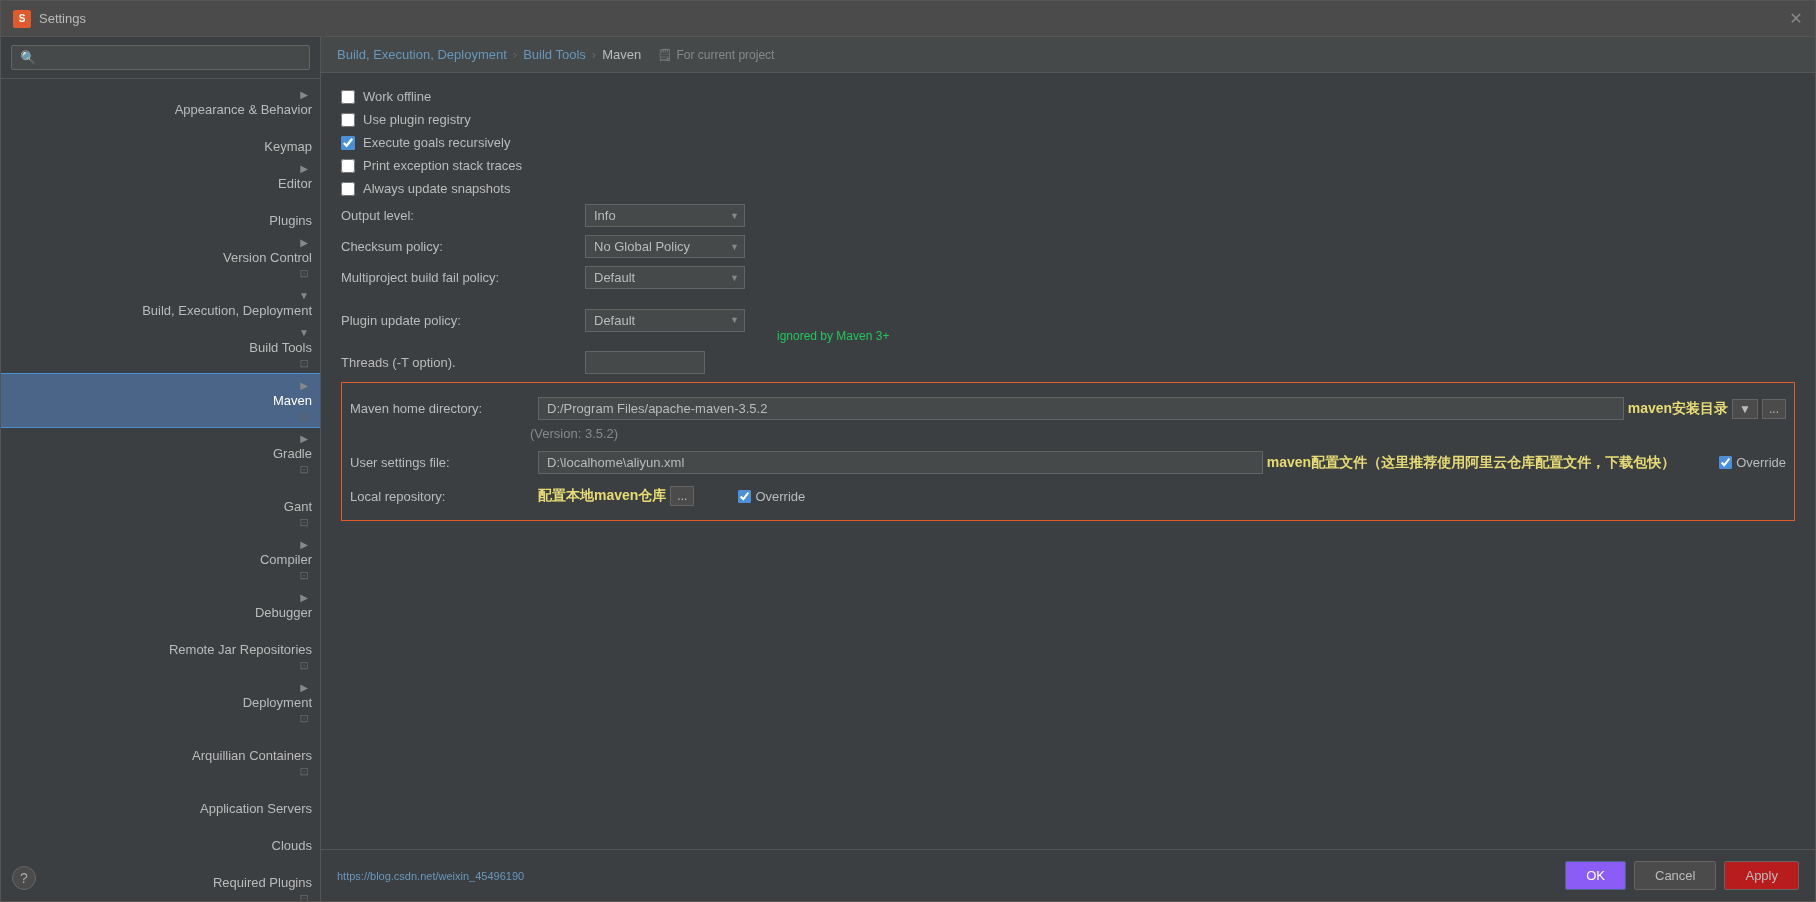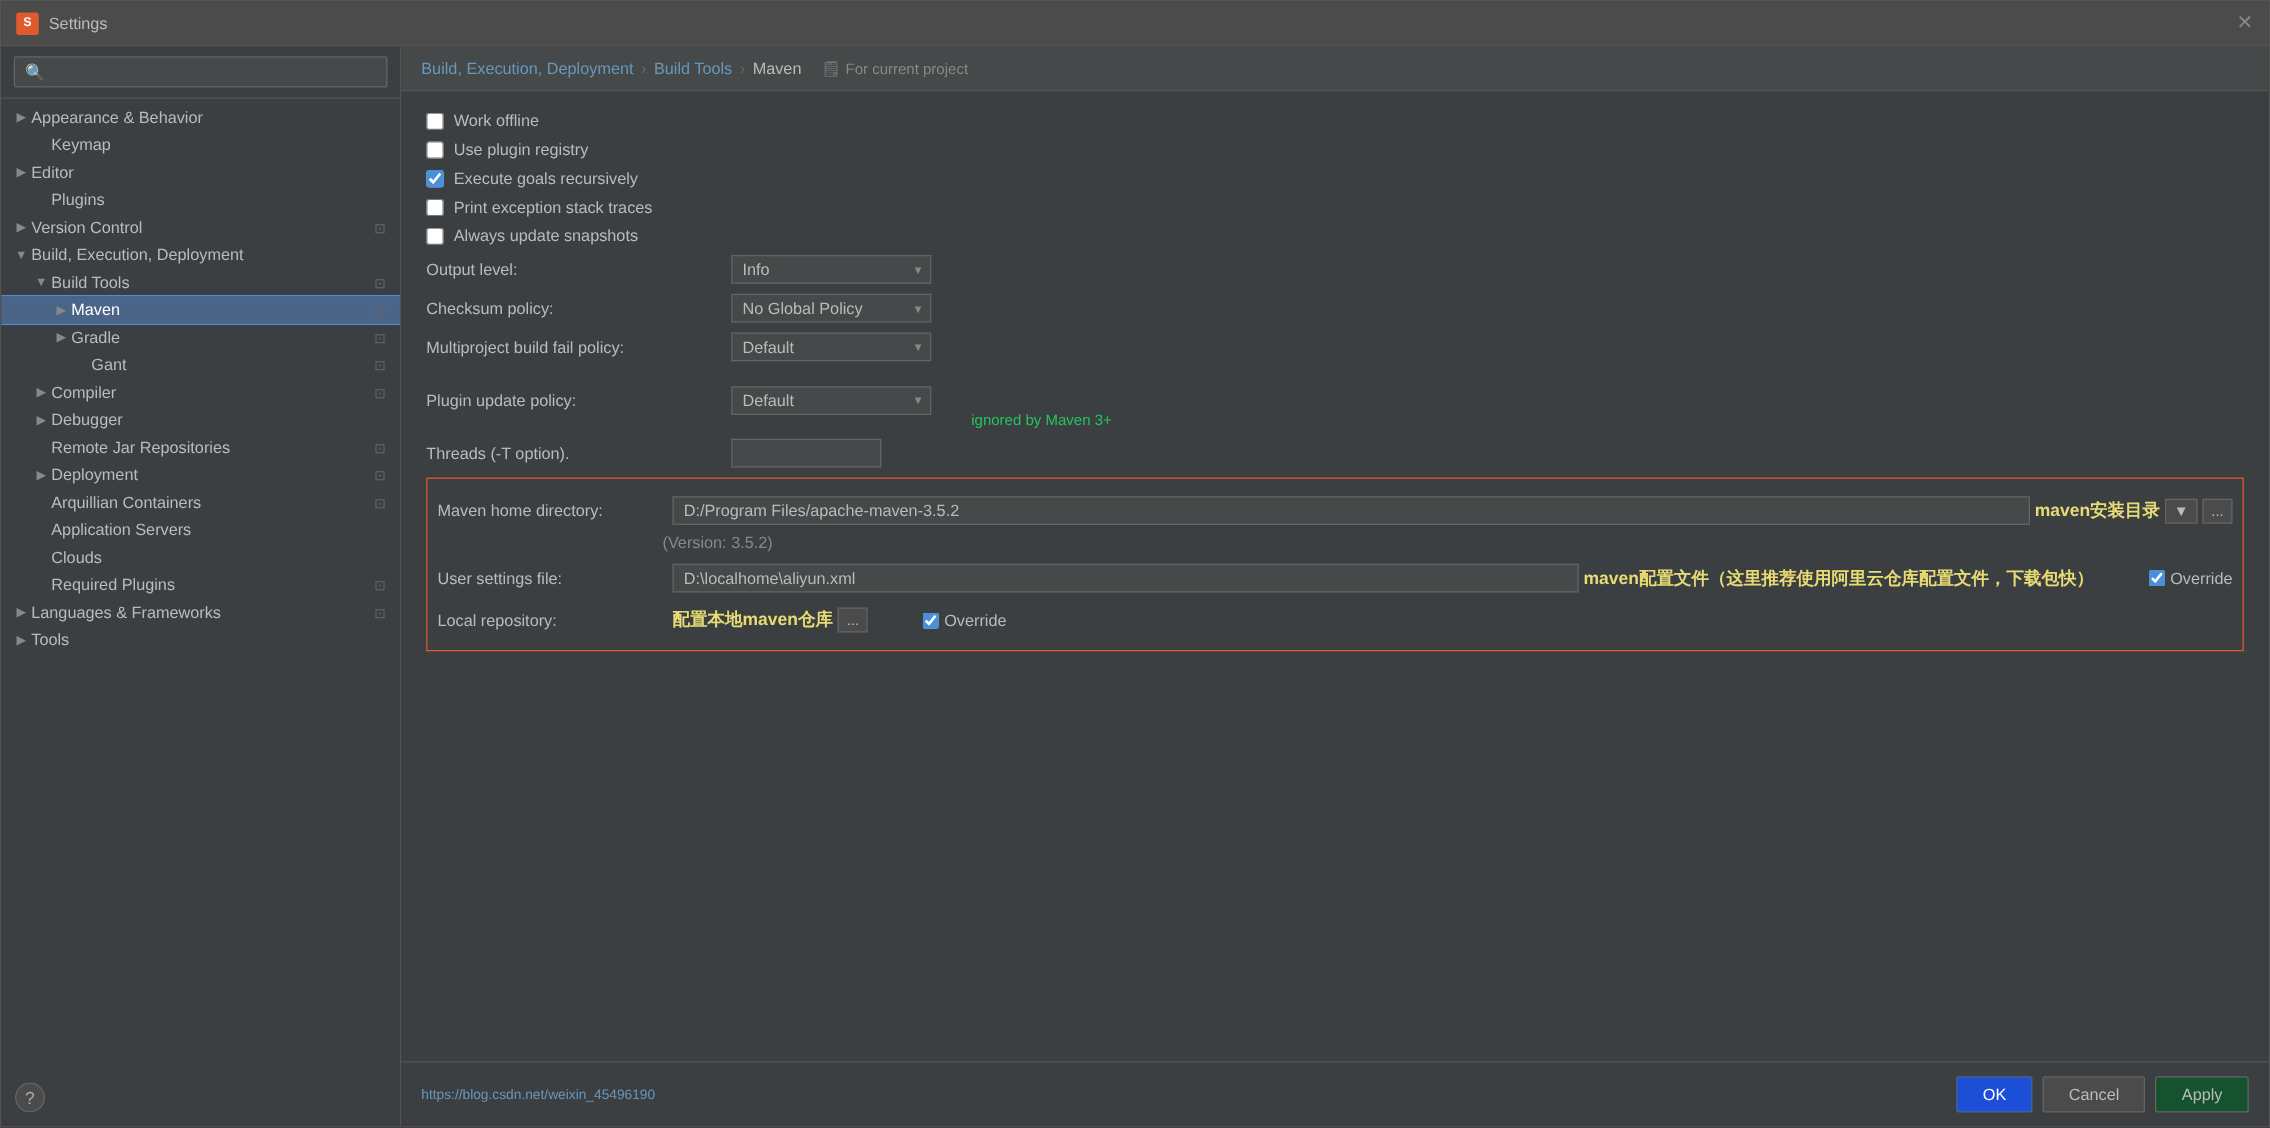--- a/index.html
+++ b/index.html
@@ -88,27 +88,28 @@
       border-radius: 2px;
     }
     .search-input::placeholder { color: #777; }
     .sidebar-tree {
       flex: 1;
       overflow-y: auto;
       padding: 4px 0;
     }
     .tree-item {
       display: flex;
-      align-items: flex-start;
+      align-items: flex-end;
       padding: 3px 8px;
       cursor: pointer;
       user-select: none;
       color: #bbbbbb;
       font-size: 13px;
       position: relative;
+      flex-direction: column;
     }
     .tree-item.selected {
       background: #4a6587;
       color: #ffffff;
     }
     .tree-item.highlighted {
       outline: 1px solid #4a90d9;
     }
     .tree-arrow {
       width: 16px;
@@ -319,30 +320,30 @@
       color: #6897bb;
     }
     .btn {
       padding: 6px 20px;
       font-size: 13px;
       cursor: pointer;
       border: 1px solid #646464;
       border-radius: 2px;
     }
     .btn-primary {
-      background: #1d4ed8;
+      background: #8b5cf6;
       color: #ffffff;
       border-color: #4a6587;
     }
     .btn-secondary {
       background: #4b4b4b;
       color: #bbbbbb;
     }
     .btn-apply {
-      background: #14532d;
+      background: #b91c1c;
       color: #bbbbbb;
     }
 
     .sidebar-tree::-webkit-scrollbar { width: 8px; }
     .sidebar-tree::-webkit-scrollbar-track { background: #3c3f41; }
     .sidebar-tree::-webkit-scrollbar-thumb { background: #555; border-radius: 4px; }
   </style>
 </head>
 <body>
 

